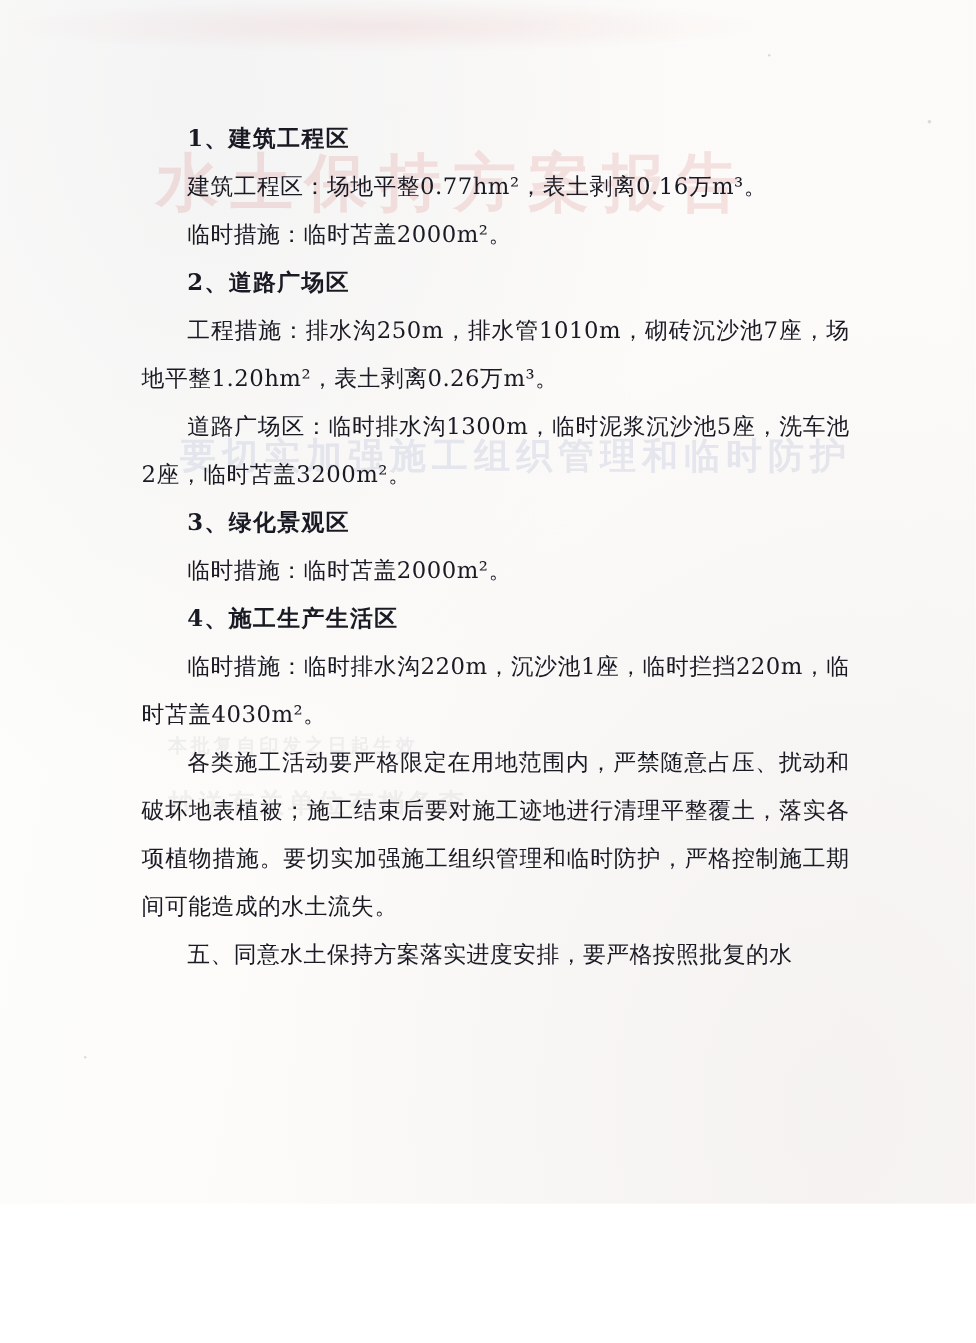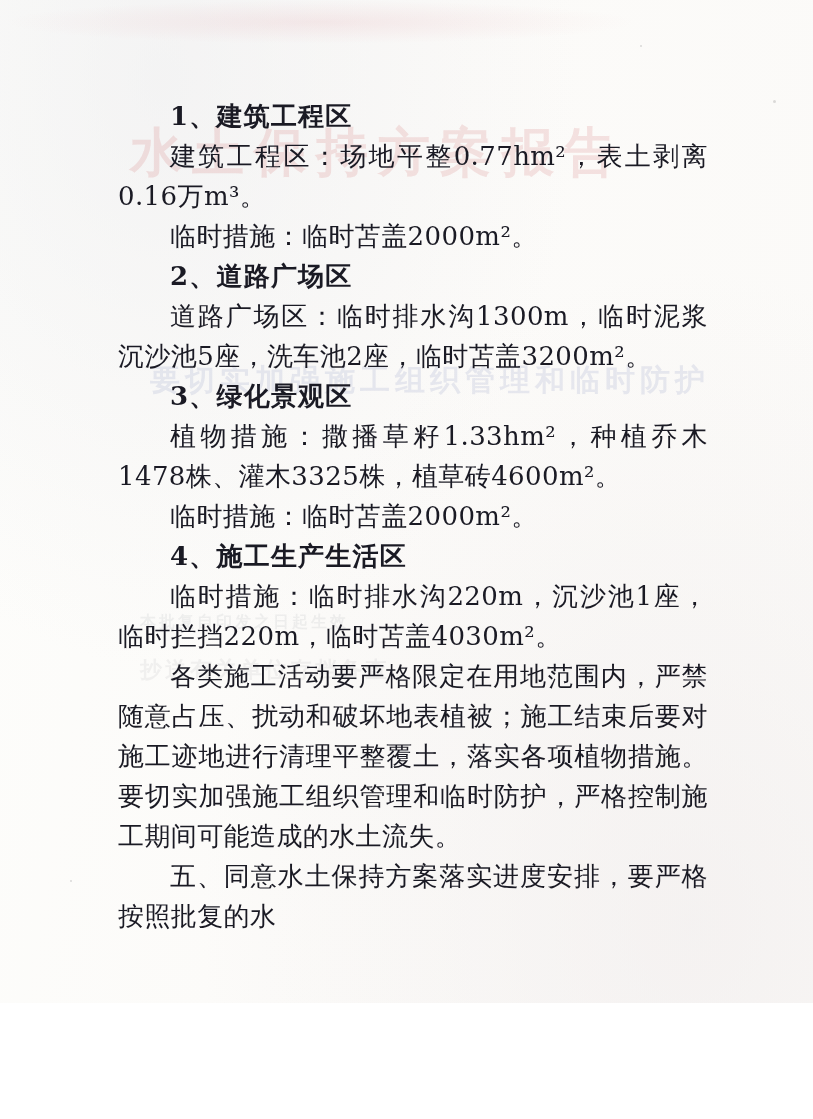--- a/index.html
+++ b/index.html
@@ -86,21 +86,21 @@
 
   .content {
     position: absolute;
     left: 118px;
     top: 96px;
     width: 590px;
   }
 
   p {
     margin: 0;
-    font-size: 26px;
+    font-size: 19px;
     line-height: 40px;
     text-align: justify;
     text-justify: inter-ideograph;
     letter-spacing: 0.4px;
   }
   .indent {
     text-indent: 2em;
   }
   .heading {
     font-weight: bold;
@@ -123,24 +123,24 @@
   <div class="speck" style="left:70px; top:880px; width:2px; height:2px;"></div>
   <div class="speck" style="left:640px; top:45px; width:2px; height:2px;"></div>
 
   <div class="content">
 
     <p class="heading">1、建筑工程区</p>
     <p class="indent">建筑工程区：场地平整0.77hm²，表土剥离0.16万m³。</p>
     <p class="indent">临时措施：临时苫盖2000m²。</p>
 
     <p class="heading">2、道路广场区</p>
+    <p class="indent">工程措施：排水沟250m，排水管1010m，砌砖沉沙池7座，场地平整1.20hm²，表土剥离0.26万m³。</p>
     <p class="indent">道路广场区：临时排水沟1300m，临时泥浆沉沙池5座，洗车池2座，临时苫盖3200m²。</p>
 
     <p class="heading">3、绿化景观区</p>
-    <p class="indent">植物措施：撒播草籽1.33hm²，种植乔木1478株、灌木3325株，植草砖4600m²。</p>
     <p class="indent">临时措施：临时苫盖2000m²。</p>
 
     <p class="heading">4、施工生产生活区</p>
 
     <p class="indent">临时措施：临时排水沟220m，沉沙池1座，临时拦挡220m，临时苫盖4030m²。</p>
 
     <p class="indent">各类施工活动要严格限定在用地范围内，严禁随意占压、扰动和破坏地表植被；施工结束后要对施工迹地进行清理平整覆土，落实各项植物措施。要切实加强施工组织管理和临时防护，严格控制施工期间可能造成的水土流失。</p>
     <p class="indent">五、同意水土保持方案落实进度安排，要严格按照批复的水</p>
 
   </div>

